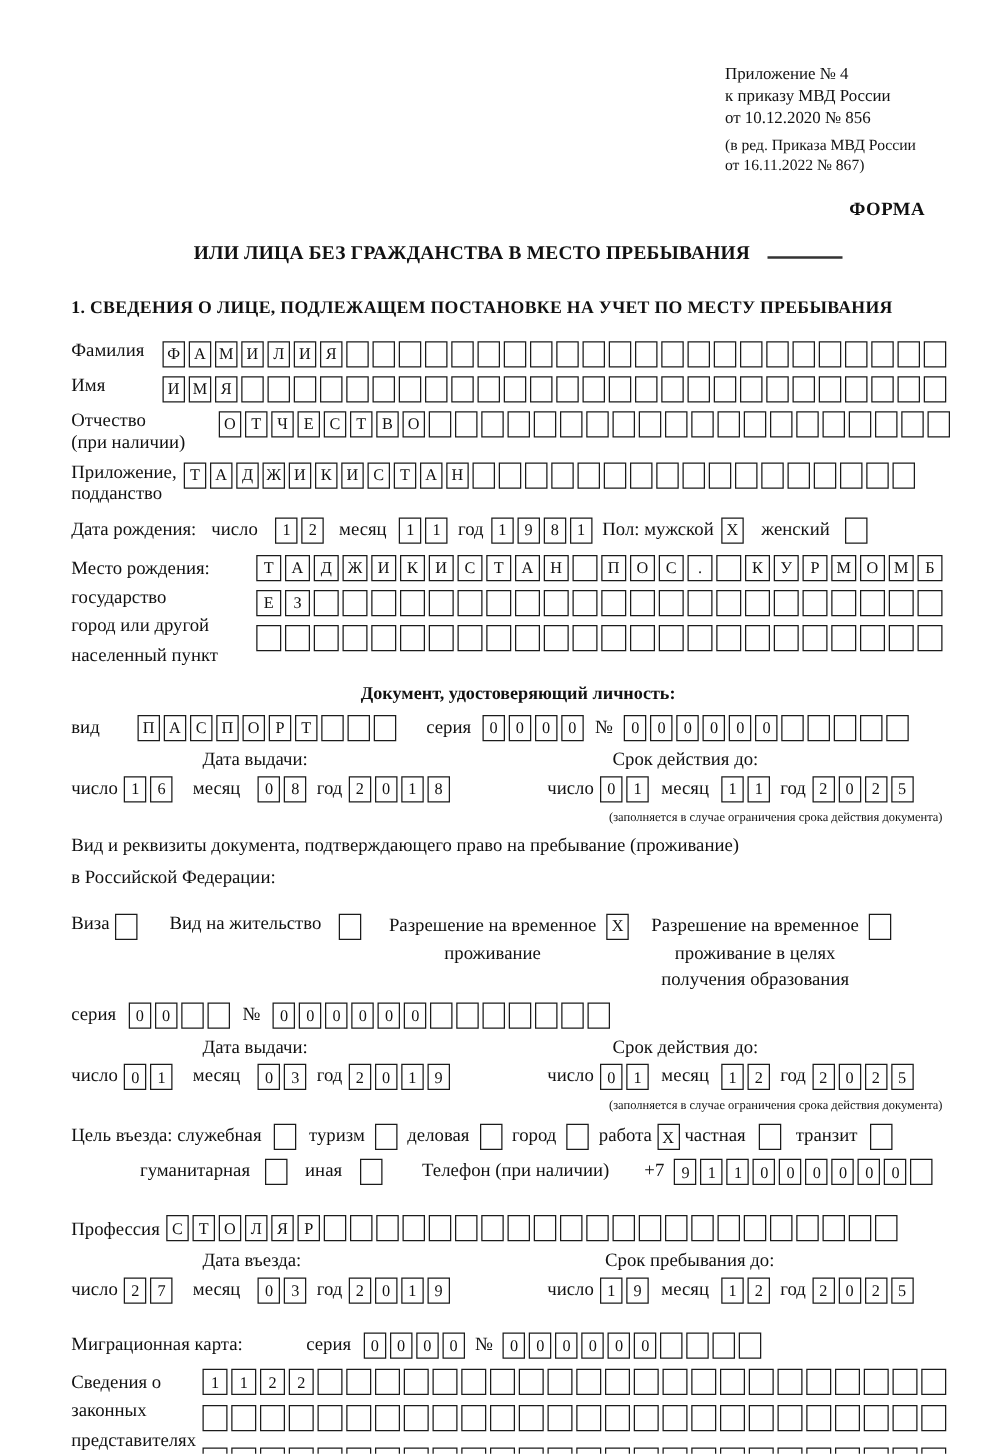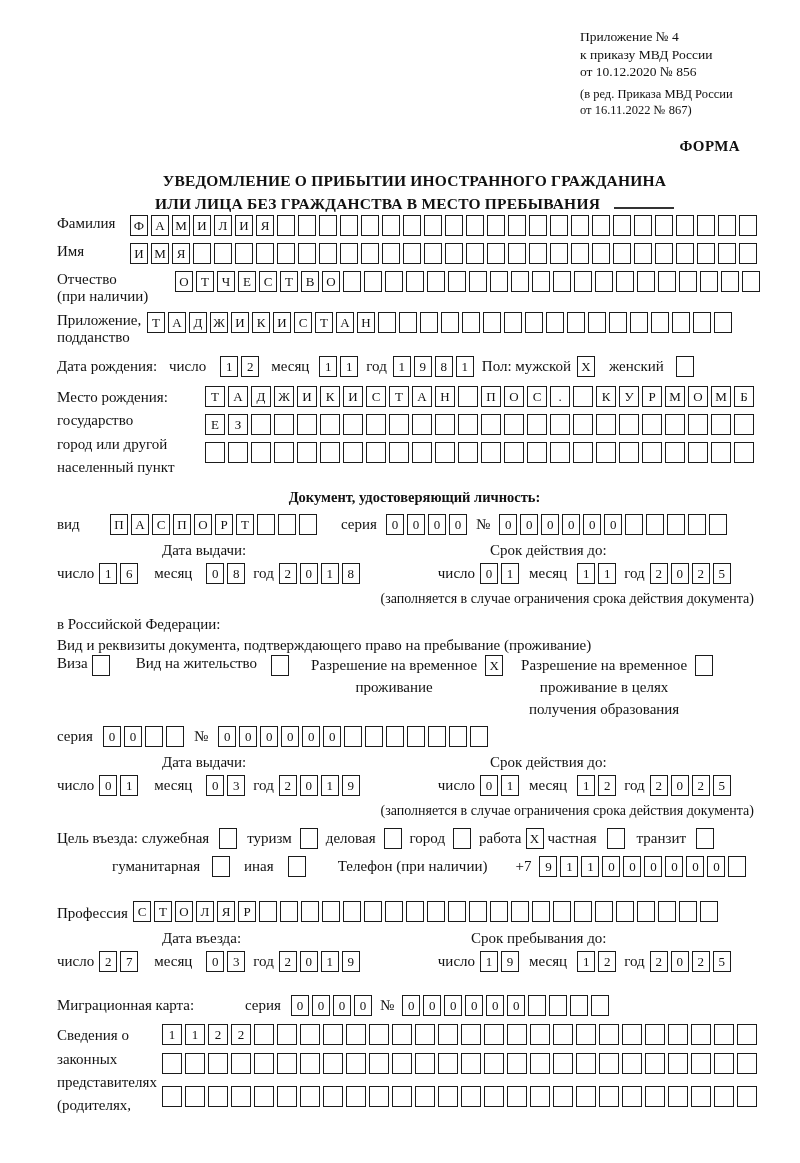--- a/index.html
+++ b/index.html
@@ -1,40 +1,40 @@
 <!DOCTYPE html>
 <html><head>
 <meta charset="utf-8">
 <style>
   html,body{margin:0;padding:0;background:#fff;}
   body{width:800px;height:1163px;font-family:"Liberation Serif", serif;color:#111;font-size:15px;}
-  .page{box-sizing:border-box;width:800px;height:1163px;padding:28px 28px 0 57px;overflow:hidden;}
+  .page{box-sizing:border-box;width:800px;height:1163px;padding:50px 28px 0 57px;overflow:hidden;}
 
   .hdr{margin-left:auto;width:192px;font-size:13.5px;line-height:1.3;}
   .hdr .amend{font-size:12.5px;margin-top:5px;line-height:1.28;}
   .forma{text-align:right;font-weight:bold;padding-right:32px;margin-top:20px;font-size:15px;letter-spacing:.4px;}
 
   .title{text-align:center;font-weight:bold;font-size:15.5px;margin-top:14px;line-height:1.5;letter-spacing:.2px;}
   .blank-line{display:inline-block;width:60px;border-bottom:2.2px solid #333;height:12px;margin-left:14px;}
 
   .sec{font-weight:bold;font-size:14.2px;margin-top:24px;margin-bottom:18px;letter-spacing:.25px;}
 
   .frow{display:flex;align-items:flex-start;margin-bottom:7px;}
   .lbl{flex:none;}
   .cells{display:inline-flex;gap:3px;flex:none;}
   .cell{box-sizing:border-box;width:18px;height:21px;border:1.6px solid #1b1b1b;display:inline-flex;align-items:center;justify-content:center;font-size:13px;background:#fff;flex:none;}
   .wide .cell{width:20px;}
   .mt2{margin-top:2px;}
 
   .center-note{font-weight:bold;text-align:center;font-size:14.5px;margin:10px 0 8px 0;}
   .subhead{position:relative;height:19px;font-size:15px;}
   .subhead span{position:absolute;top:0;}
-  .small-note{font-size:14px;text-align:right;padding-right:18px;margin-top:2px;margin-bottom:9px;}
-
-  .chk-line{display:flex;align-items:flex-start;margin-top:1px;margin-bottom:4px;}
+  .small-note{font-size:10px;text-align:right;padding-right:18px;margin-top:2px;margin-bottom:9px;}
+
+  .chk-line{display:flex;align-items:flex-start;margin-top:20px;margin-bottom:4px;}
   .chk-center{text-align:center;line-height:1.45;}
   .stack{display:flex;align-items:flex-start;}
   .stack .cells{margin-left:8px;margin-top:0;}
 </style>
 </head>
 <body>
 
 <div class="page">
 
   <div class="hdr">
@@ -42,24 +42,24 @@
     <div>к приказу МВД России</div>
     <div>от 10.12.2020 № 856</div>
     <div class="amend">
       <div>(в ред. Приказа МВД России</div>
       <div>от 16.11.2022 № 867)</div>
     </div>
   </div>
   <div class="forma">ФОРМА</div>
 
   <div class="title">
-    <div>УВЕДОМЛЕНИЕ О ПРИБЫТИИ ИНОСТРАННОГО ГРАЖДАНИНА</div>
     <div><span>ИЛИ ЛИЦА БЕЗ ГРАЖДАНСТВА В МЕСТО ПРЕБЫВАНИЯ</span><span class="blank-line"></span></div>
   </div>
 
+  <div class="sec">1. СВЕДЕНИЯ О ЛИЦЕ, ПОДЛЕЖАЩЕМ ПОСТАНОВКЕ НА УЧЕТ ПО МЕСТУ ПРЕБЫВАНИЯ</div>
 
   <div class="frow">
     <span class="lbl" style="width:73px">Фамилия</span>
     <span class="cells">
         <span class="cell">Ф</span>
         <span class="cell">А</span>
         <span class="cell">М</span>
         <span class="cell">И</span>
         <span class="cell">Л</span>
         <span class="cell">И</span>
@@ -392,22 +392,22 @@
     <span style="margin-left:8px">год</span>
     <span class="cells" style="margin-left:5px">
         <span class="cell">2</span>
         <span class="cell">0</span>
         <span class="cell">2</span>
         <span class="cell">5</span>
       </span>
   </div>
   <div class="small-note">(заполняется в случае ограничения срока действия документа)</div>
 
+  <div style="margin-top:4px">Вид и реквизиты документа, подтверждающего право на пребывание (проживание)</div>
   <div style="margin-top:8px">в Российской Федерации:</div>
-  <div style="margin-top:4px">Вид и реквизиты документа, подтверждающего право на пребывание (проживание)</div>
 
   <div class="chk-line">
     <span class="stack">
       <span>Виза</span>
       <span class="cells" style="margin-left:4px">
           <span class="cell"></span>
         </span>
     </span>
     <span class="stack" style="margin-left:26px">
       <span>Вид на жительство</span>
@@ -589,21 +589,21 @@
         <span class="cell"></span>
         <span class="cell"></span>
         <span class="cell"></span>
         <span class="cell"></span>
         <span class="cell"></span>
       </span>
   </div>
 
   <div class="subhead" style="margin-top:8px">
     <span style="left:105px">Дата въезда:</span>
-    <span style="left:414px">Срок пребывания до:</span>
+    <span style="left:427px">Срок пребывания до:</span>
   </div>
   <div class="frow mt2" style="align-items:center">
     <span>число</span>
     <span class="cells" style="margin-left:5px">
         <span class="cell">2</span>
         <span class="cell">7</span>
       </span>
     <span style="margin-left:16px">месяц</span>
     <span class="cells" style="margin-left:14px">
         <span class="cell">0</span>

